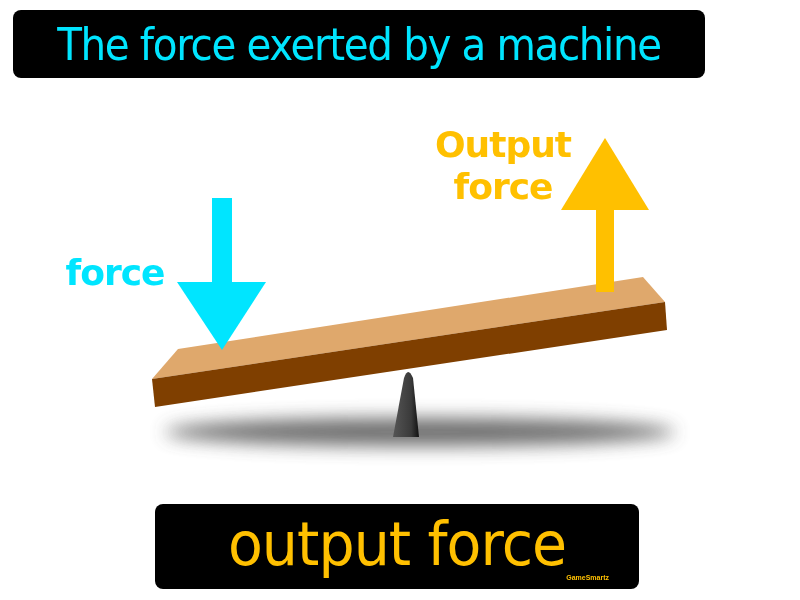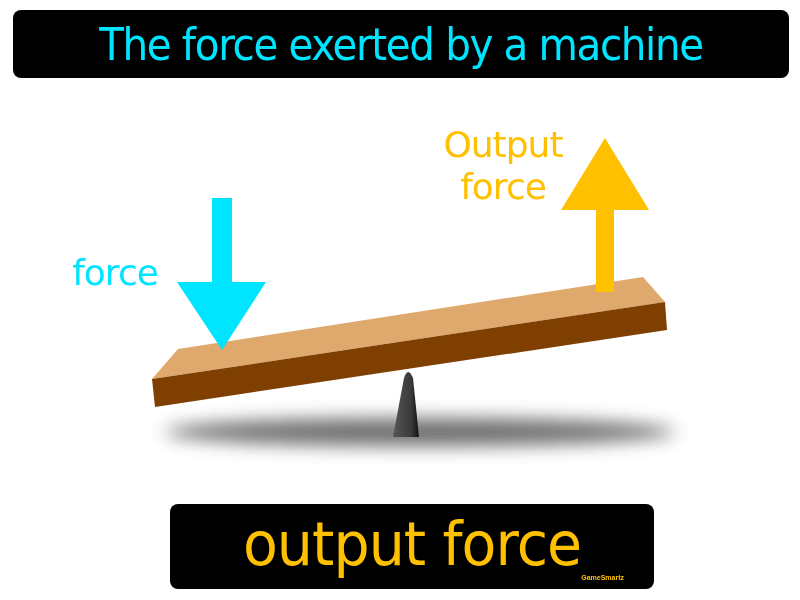--- a/index.html
+++ b/index.html
@@ -1,43 +1,43 @@
 <!DOCTYPE html>
 <html><head>
 <meta charset="utf-8">
 <style>
   html, body { margin: 0; padding: 0; }
   body {
     width: 800px; height: 600px; background: #ffffff; position: relative; overflow: hidden;
     font-family: "DejaVu Sans", "Liberation Sans", sans-serif;
   }
   .title-box {
-    position: absolute; left: 13px; top: 10px; width: 776px; height: 68px;
+    position: absolute; left: 13px; top: 10px; width: 692px; height: 68px;
     background: #000; border-radius: 8px;
     display: flex; align-items: center; justify-content: center;
   }
   .title-text {
     color: #00e5ff; font-size: 44px; letter-spacing: -1.5px; white-space: nowrap;
     font-family: "DejaVu Sans", sans-serif; transform: scaleX(0.92);
   }
   .term-box {
-    position: absolute; left: 170px; top: 504px; width: 484px; height: 85px;
+    position: absolute; left: 155px; top: 504px; width: 484px; height: 85px;
     background: #000; border-radius: 8px;
     display: flex; align-items: center; justify-content: center;
   }
   .term-text {
     color: #ffc000; font-size: 60px; letter-spacing: -1px; white-space: nowrap;
     font-family: "DejaVu Sans", sans-serif; margin-top: -6px; transform: scaleX(0.95);
   }
   .credit {
     position: absolute; right: 30px; bottom: 8px; color: #ffc000;
     font-size: 7px; font-weight: bold; font-family: "Liberation Sans", sans-serif;
   }
   .label {
-    position: absolute; font-weight: normal; font-family: "DejaVu Sans", sans-serif;
+    position: absolute; font-weight: bold; font-family: "DejaVu Sans", sans-serif;
     text-align: center; line-height: 42px; font-size: 36px; letter-spacing: -1px;
   }
   .input-label { left: 55px; top: 252px; color: #00e5ff; width: 120px; }
   .output-label { left: 428px; top: 124px; color: #ffc000; width: 150px; }
   svg.scene { position: absolute; left: 0; top: 0; }
 </style>
 </head>
 <body>
 
 <div class="title-box">

